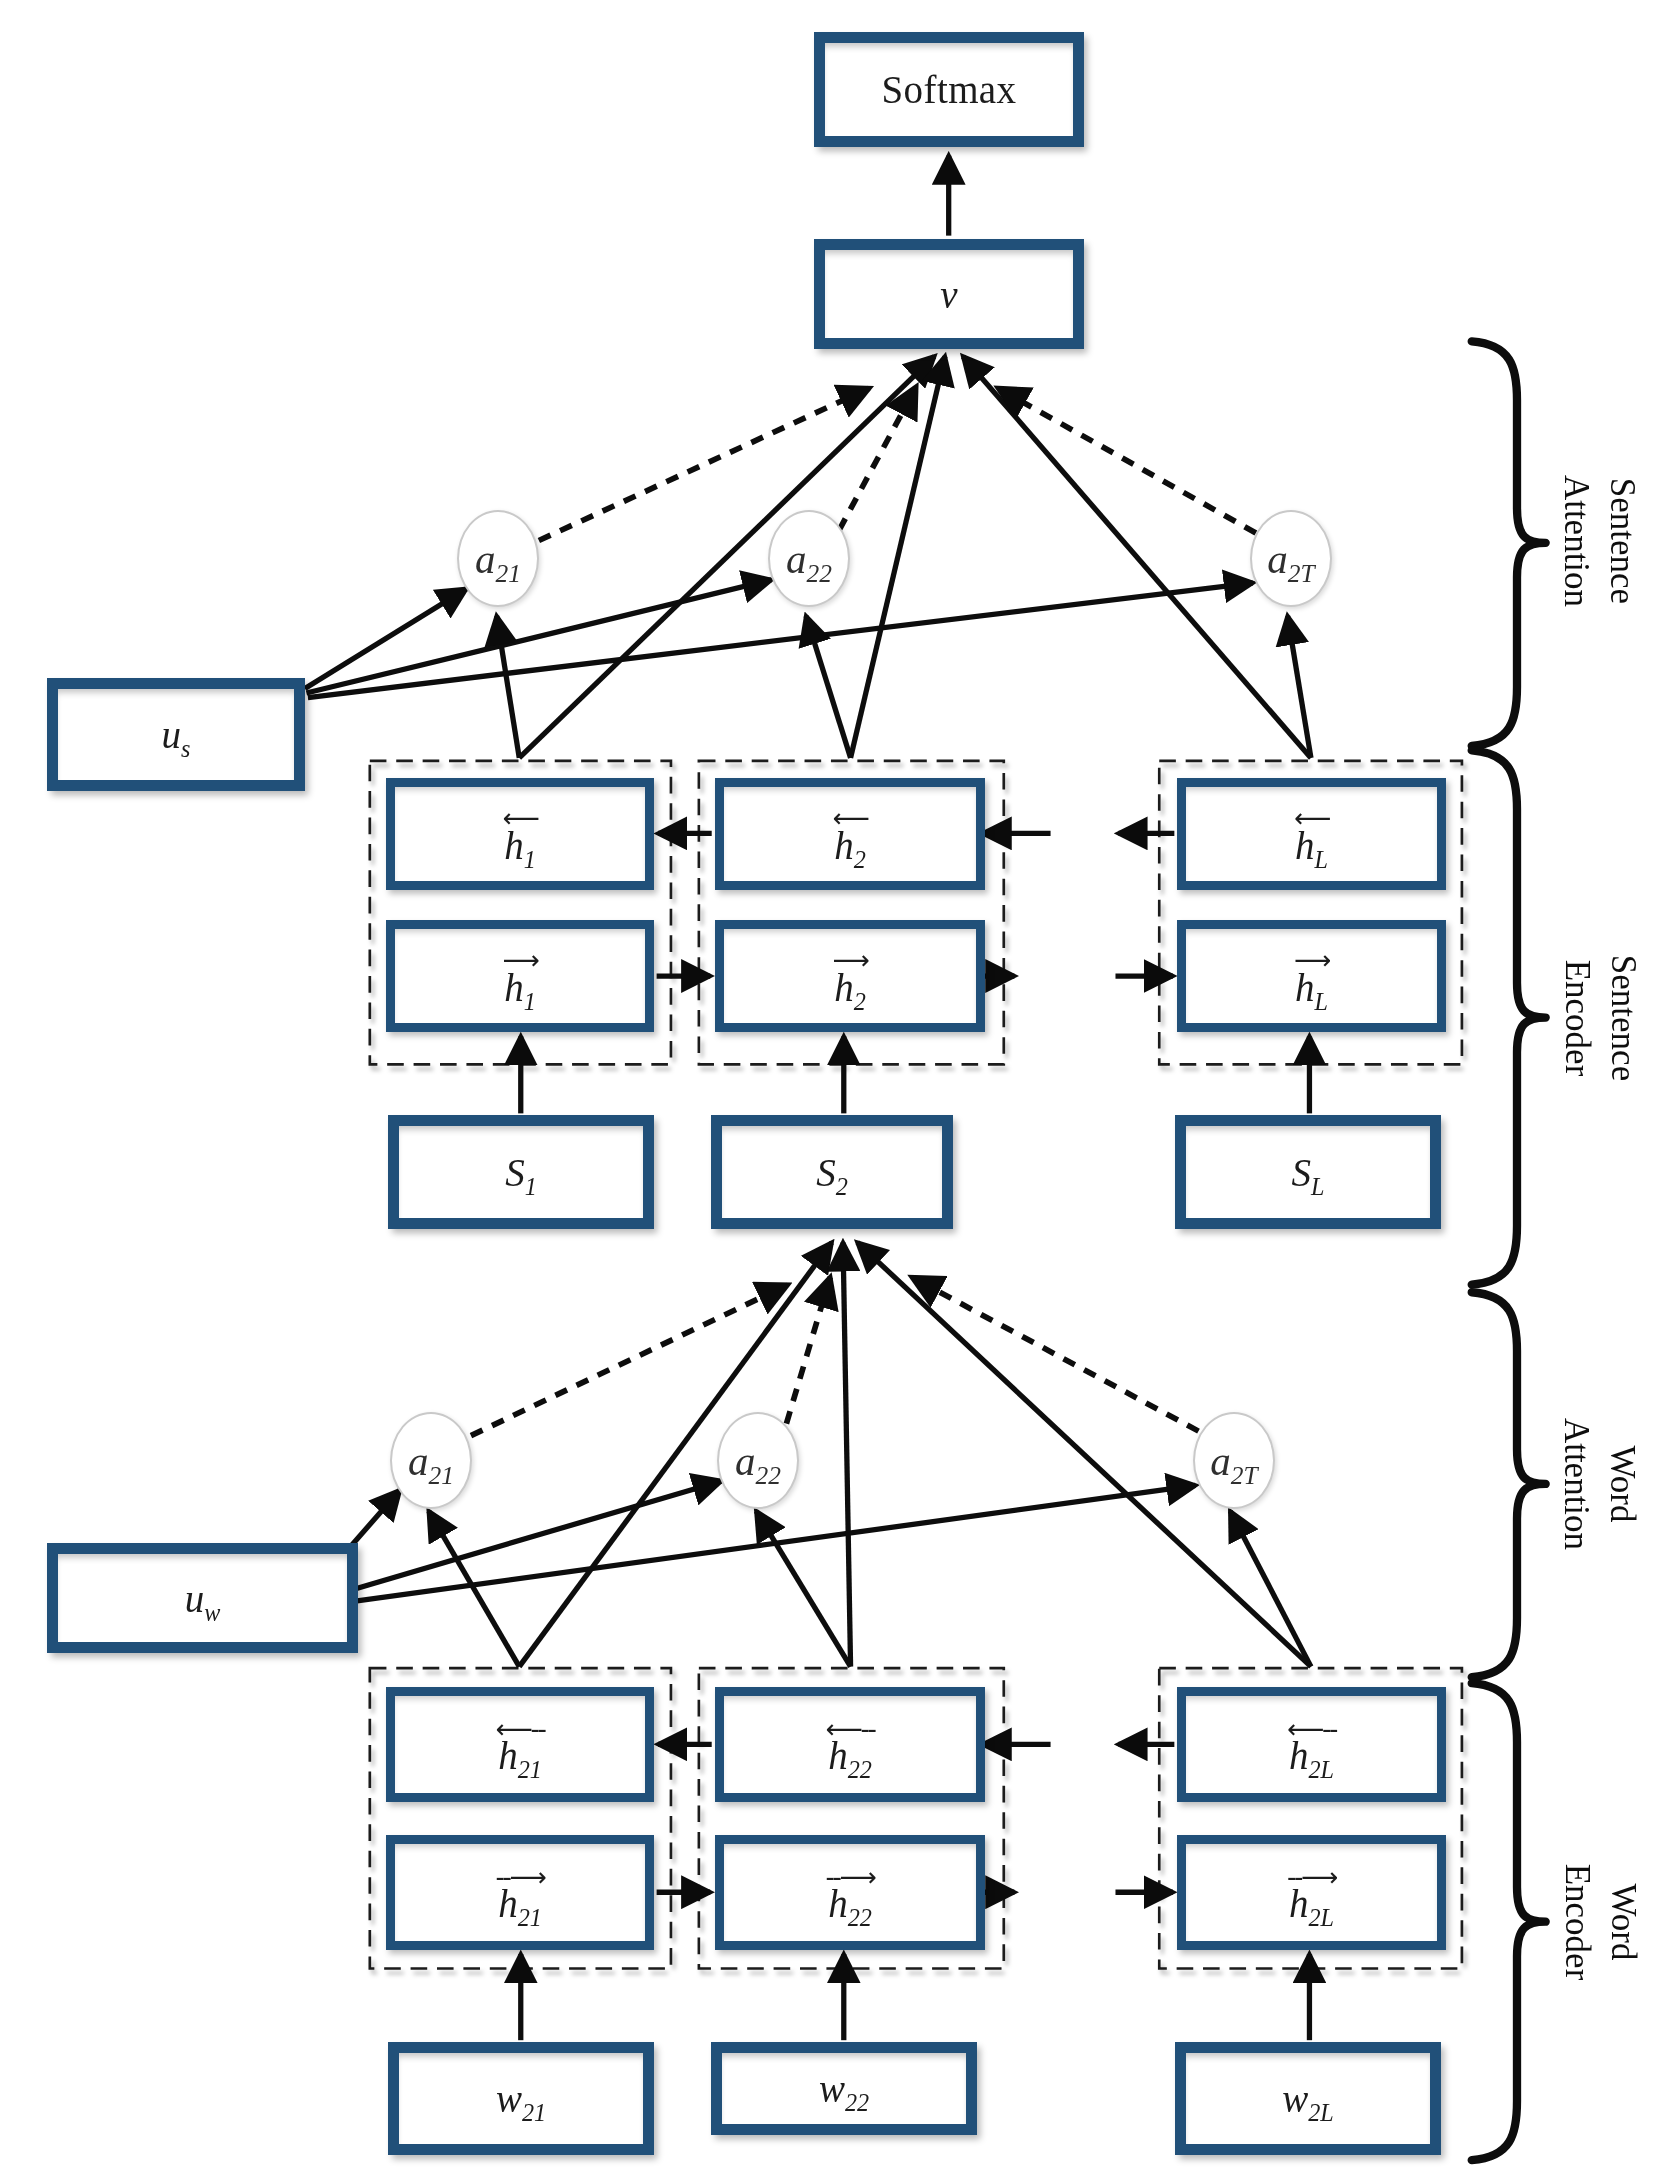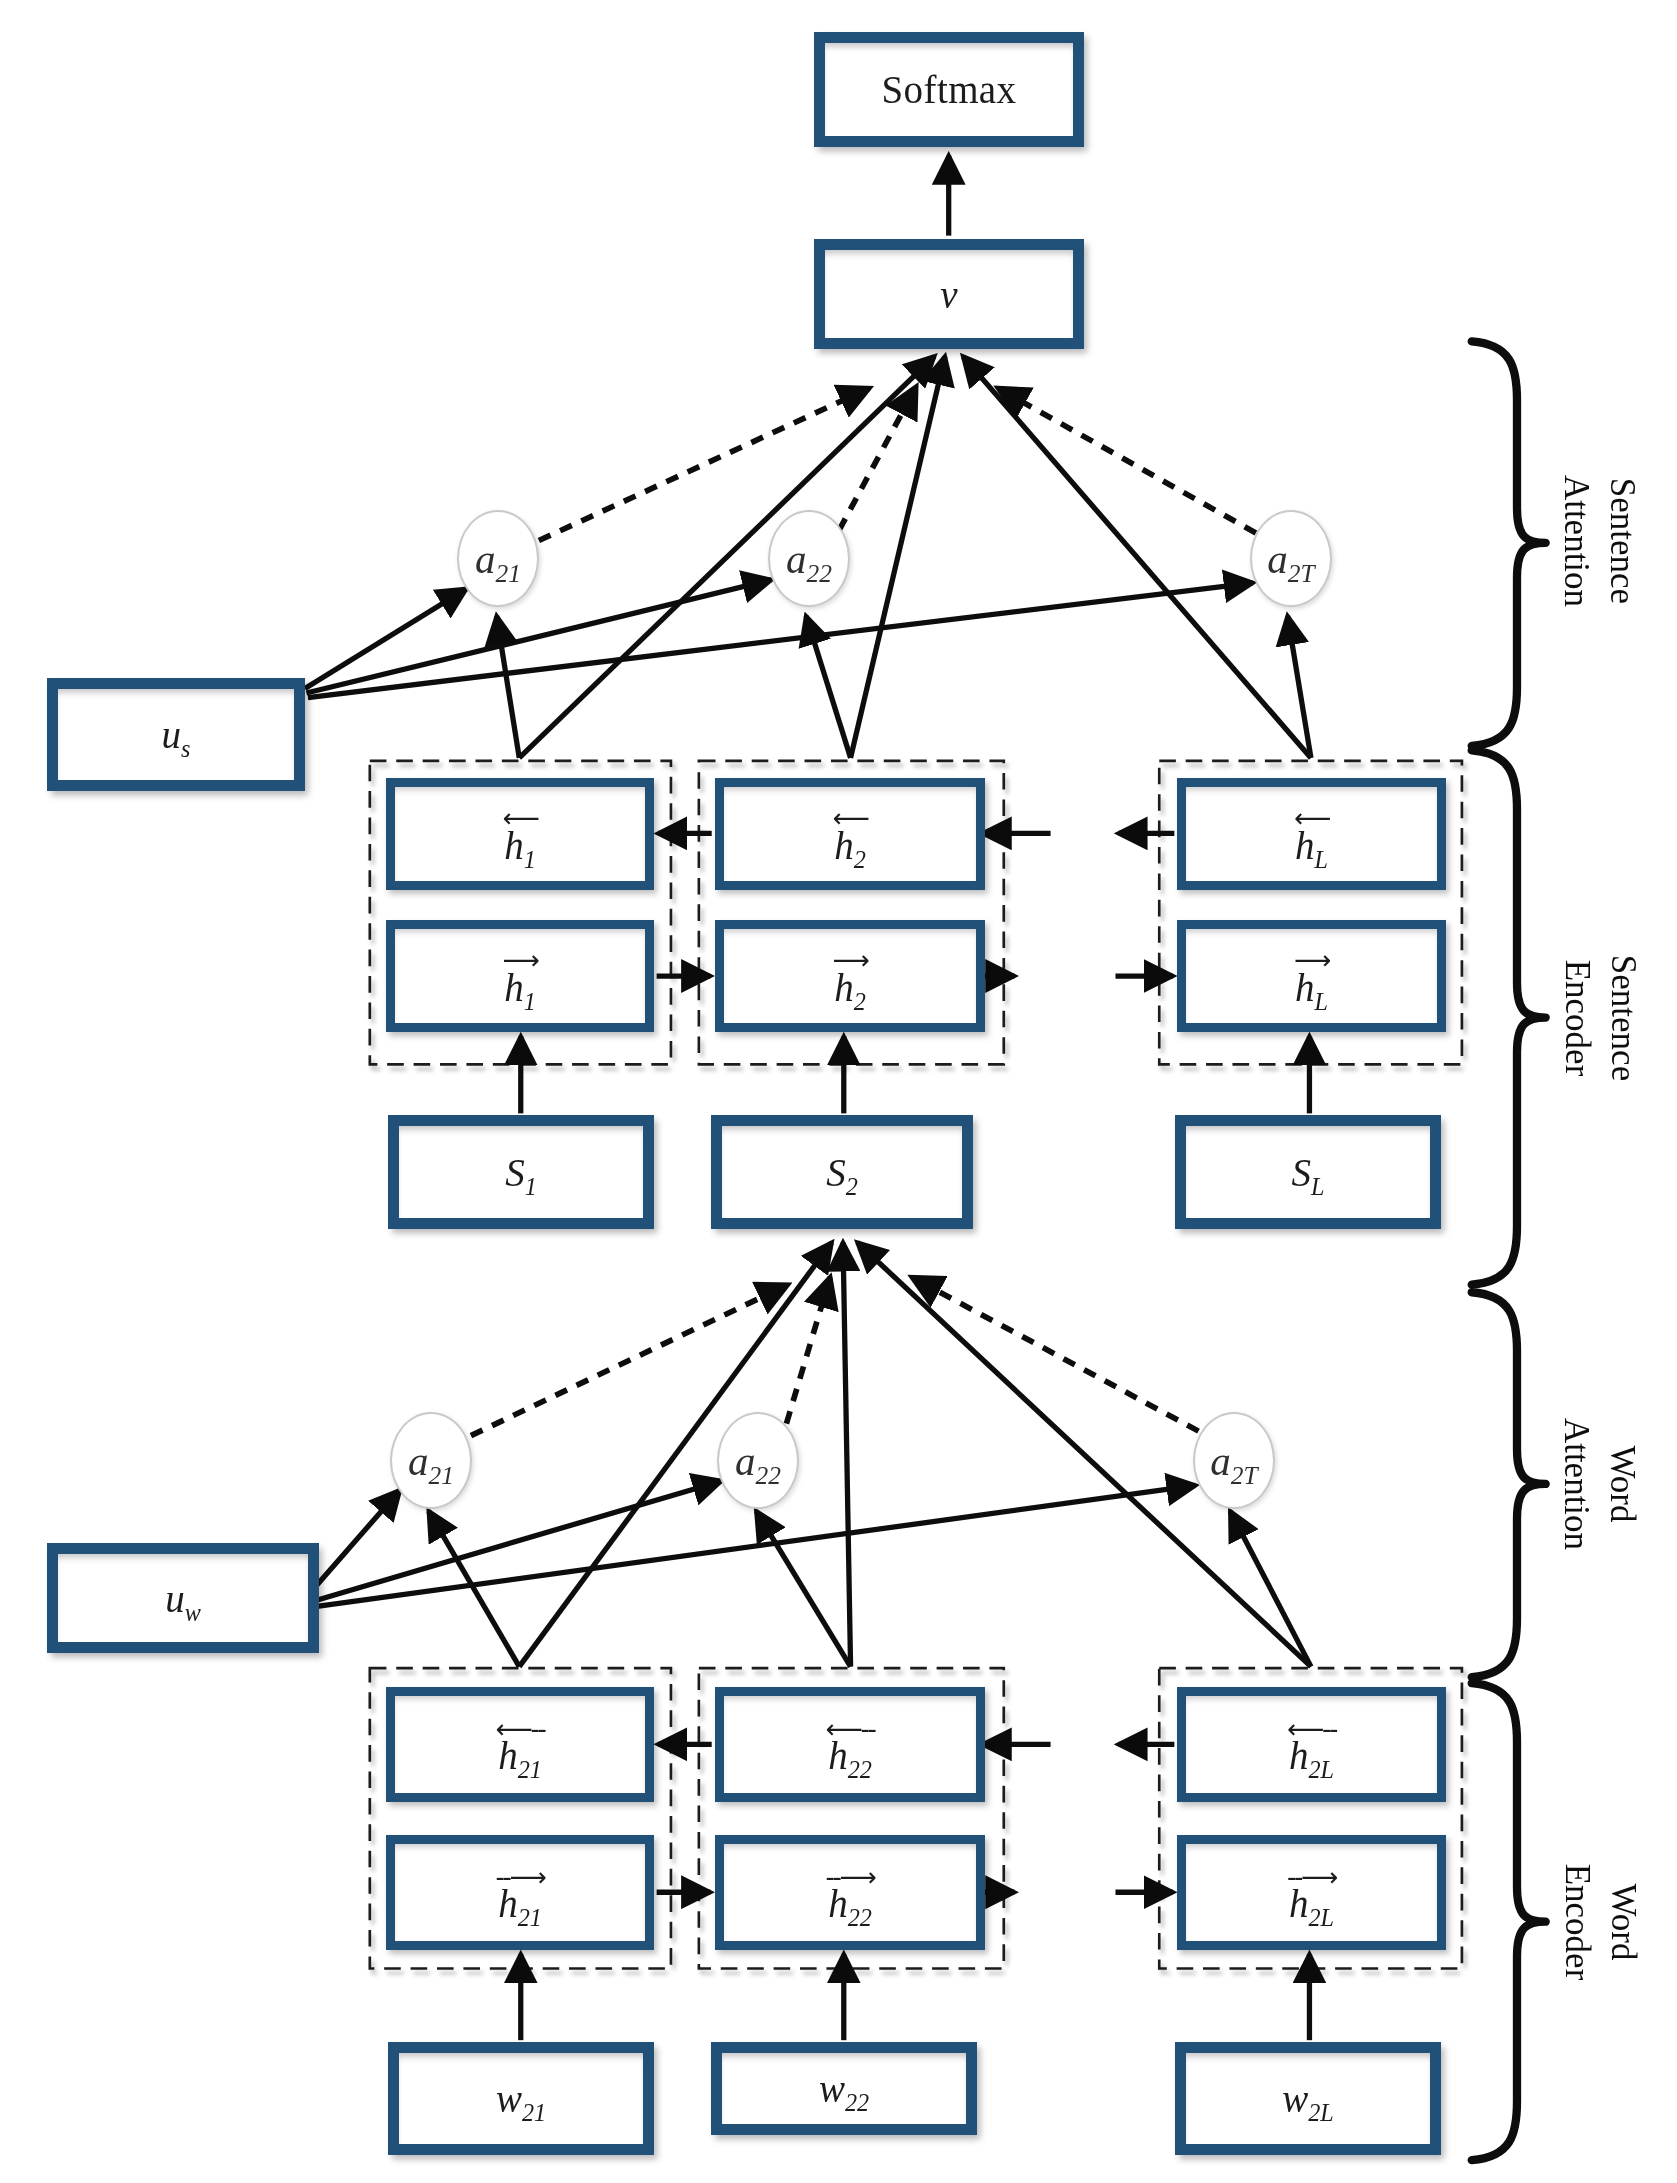--- a/index.html
+++ b/index.html
@@ -178,28 +178,28 @@
   <div class="bbox enc" style="left:1177px;top:920px;width:269px;height:112px;">
     <span class="vec">
         <span class="acc">⟶</span>
         <span class="sym"><i class="italic">h</i><sub>L</sub></span>
       </span>
   </div>
 
   <div class="bbox" style="left:388px;top:1115px;width:266px;height:114px;">
     <span><i class="italic">S</i><sub>1</sub></span>
   </div>
-  <div class="bbox" style="left:711px;top:1115px;width:262px;height:114px;">
+  <div class="bbox" style="left:711px;top:1115px;width:242px;height:114px;">
     <span><i class="italic">S</i><sub>2</sub></span>
   </div>
   <div class="bbox" style="left:1175px;top:1115px;width:266px;height:114px;">
     <span><i class="italic">S</i><sub>L</sub></span>
   </div>
 
-  <div class="bbox" style="left:47px;top:1543px;width:272px;height:110px;">
+  <div class="bbox" style="left:47px;top:1543px;width:311px;height:110px;">
     <span><i class="italic">u</i><sub>w</sub></span>
   </div>
 
   <div class="circle" style="left:390px;top:1412px;width:82px;height:97px;">
     <span><i class="italic">a</i><sub>21</sub></span>
   </div>
   <div class="circle" style="left:717px;top:1412px;width:82px;height:97px;">
     <span><i class="italic">a</i><sub>22</sub></span>
   </div>
   <div class="circle" style="left:1193px;top:1412px;width:82px;height:97px;">

